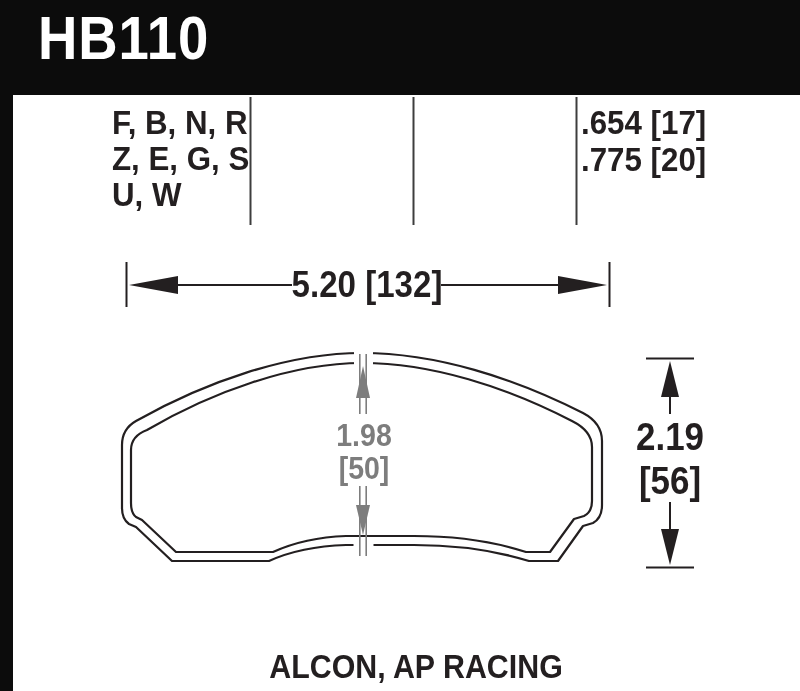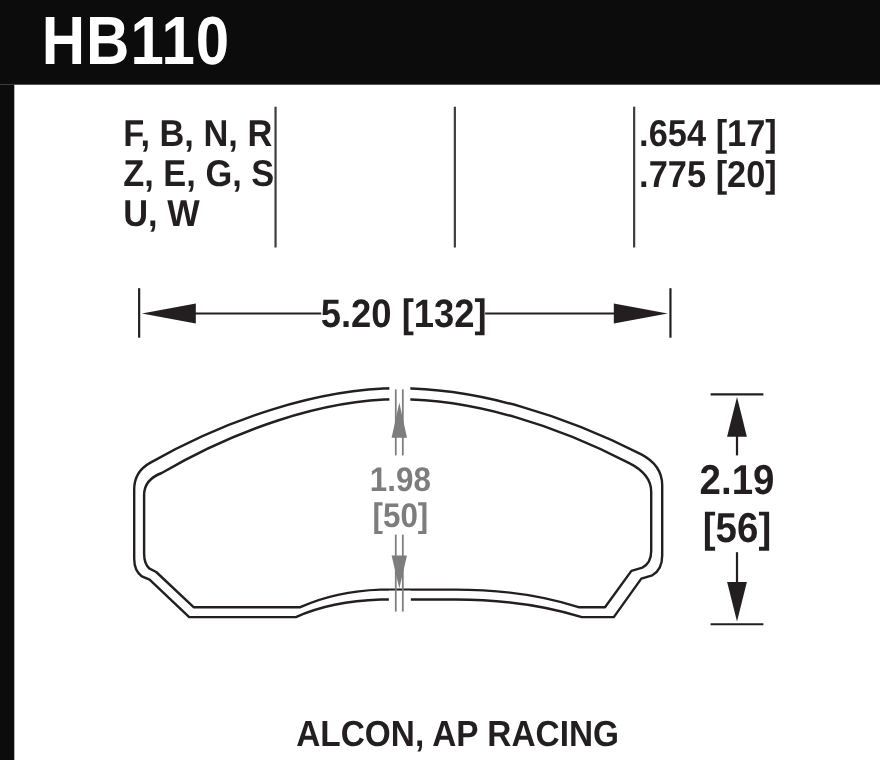--- a/index.html
+++ b/index.html
@@ -8,21 +8,21 @@
     width: 800px;
     height: 691px;
     background: #ffffff;
     overflow: hidden;
     font-family: "Liberation Sans", sans-serif;
     color: #231f20;
   }
   .header-bar {
     position: absolute;
     left: 0; top: 0;
-    width: 800px; height: 77px;
+    width: 800px; height: 95px;
     background: #0c0c0c;
     text-decoration: underline;
   }
   .part-number {
     position: absolute;
     left: 38px; top: 6px;
     color: #ffffff;
     font-size: 62px;
     font-weight: bold;
     line-height: 64px;

